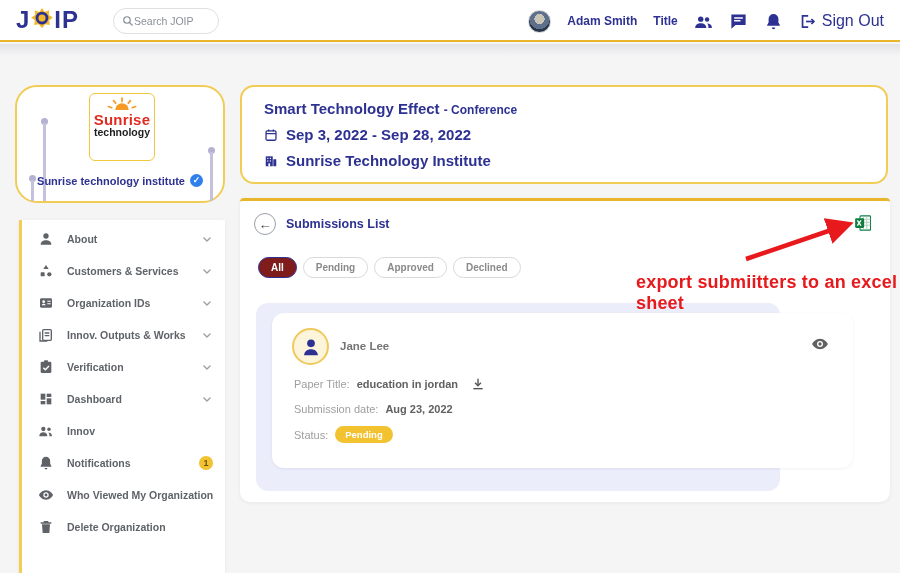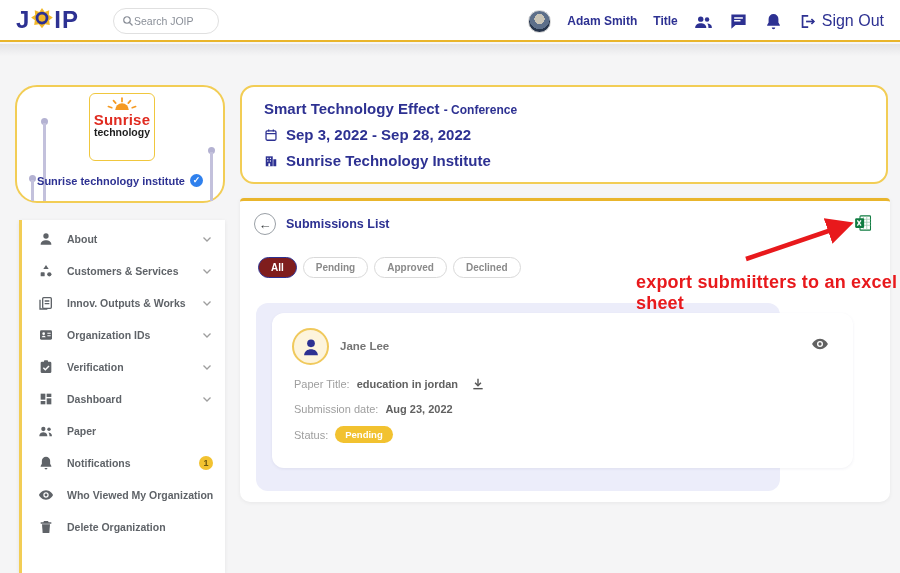--- a/index.html
+++ b/index.html
@@ -183,49 +183,49 @@
         </svg>
       </span>
     <span class="mlabel">Customers &amp; Services</span>
     <svg class="chev" viewBox="0 0 24 24" fill="none" stroke="#9e9e9e" stroke-width="2.6">
         <path d="M5 9l7 7 7-7"></path>
       </svg>
   </div>
 
   <div class="mitem">
     <span class="mico">
-        <svg viewBox="0 0 24 24" fill="none" stroke="#5f6368" stroke-width="2">
-          <rect x="7" y="4" width="13" height="16" rx="1.5"></rect>
-          <path d="M3 7v14h11"></path>
-          <path d="M10 9h7M10 13h7"></path>
-        </svg>
-      </span>
-    <span class="mlabel">Innov. Outputs &amp; Works</span>
-    <svg class="chev" viewBox="0 0 24 24" fill="none" stroke="#9e9e9e" stroke-width="2.6">
-        <path d="M5 9l7 7 7-7"></path>
-      </svg>
-  </div>
-
-  <div class="mitem">
-    <span class="mico">
         <svg viewBox="0 0 24 24">
           <rect x="3" y="5" width="18" height="14" rx="2" fill="#5f6368"></rect>
           <circle cx="8.5" cy="10" r="2" fill="#fff"></circle>
           <path d="M5.5 15.5c0-1.7 1.5-2.5 3-2.5s3 .8 3 2.5z" fill="#fff"></path>
           <path d="M14 9.5h5M14 13h5" stroke="#fff" stroke-width="1.6"></path>
         </svg>
       </span>
     <span class="mlabel">Organization IDs</span>
     <svg class="chev" viewBox="0 0 24 24" fill="none" stroke="#9e9e9e" stroke-width="2.6">
         <path d="M5 9l7 7 7-7"></path>
       </svg>
   </div>
 
   <div class="mitem">
     <span class="mico">
+        <svg viewBox="0 0 24 24" fill="none" stroke="#5f6368" stroke-width="2">
+          <rect x="7" y="4" width="13" height="16" rx="1.5"></rect>
+          <path d="M3 7v14h11"></path>
+          <path d="M10 9h7M10 13h7"></path>
+        </svg>
+      </span>
+    <span class="mlabel">Innov. Outputs &amp; Works</span>
+    <svg class="chev" viewBox="0 0 24 24" fill="none" stroke="#9e9e9e" stroke-width="2.6">
+        <path d="M5 9l7 7 7-7"></path>
+      </svg>
+  </div>
+
+  <div class="mitem">
+    <span class="mico">
         <svg viewBox="0 0 24 24">
           <rect x="4" y="4" width="16" height="17" rx="2" fill="#5f6368"></rect>
           <rect x="9" y="2" width="6" height="4" rx="1" fill="#5f6368"></rect>
           <path d="M8 13l3 3 5.5-5.5" stroke="#fff" stroke-width="2.2" fill="none"></path>
         </svg>
       </span>
     <span class="mlabel">Verification</span>
     <svg class="chev" viewBox="0 0 24 24" fill="none" stroke="#9e9e9e" stroke-width="2.6">
         <path d="M5 9l7 7 7-7"></path>
       </svg>
@@ -249,21 +249,21 @@
 
   <div class="mitem">
     <span class="mico">
         <svg viewBox="0 0 24 24" fill="#5f6368">
           <circle cx="8" cy="9" r="3.2"></circle>
           <circle cx="16.5" cy="9.5" r="2.6"></circle>
           <path d="M2 19c0-3.3 3.3-5 6-5s6 1.7 6 5v1H2z"></path>
           <path d="M15.5 14.2c2.7.2 5.3 1.6 5.3 4.3v1.5h-3.6v-1c0-2-.7-3.7-1.7-4.8z"></path>
         </svg>
       </span>
-    <span class="mlabel">Paper</span>
+    <span class="mlabel">Innov</span>
   </div>
 
   <div class="mitem">
     <span class="mico">
         <svg viewBox="0 0 24 24" fill="#5f6368">
           <path d="M12 2.5a6.2 6.2 0 0 0-6.2 6.2v4.6L4 16.5v1h16v-1l-1.8-3.2V8.7A6.2 6.2 0 0 0 12 2.5z"></path>
           <path d="M9.8 19.5a2.2 2.2 0 0 0 4.4 0z"></path>
         </svg>
       </span>
     <span class="mlabel">Notifications</span>

